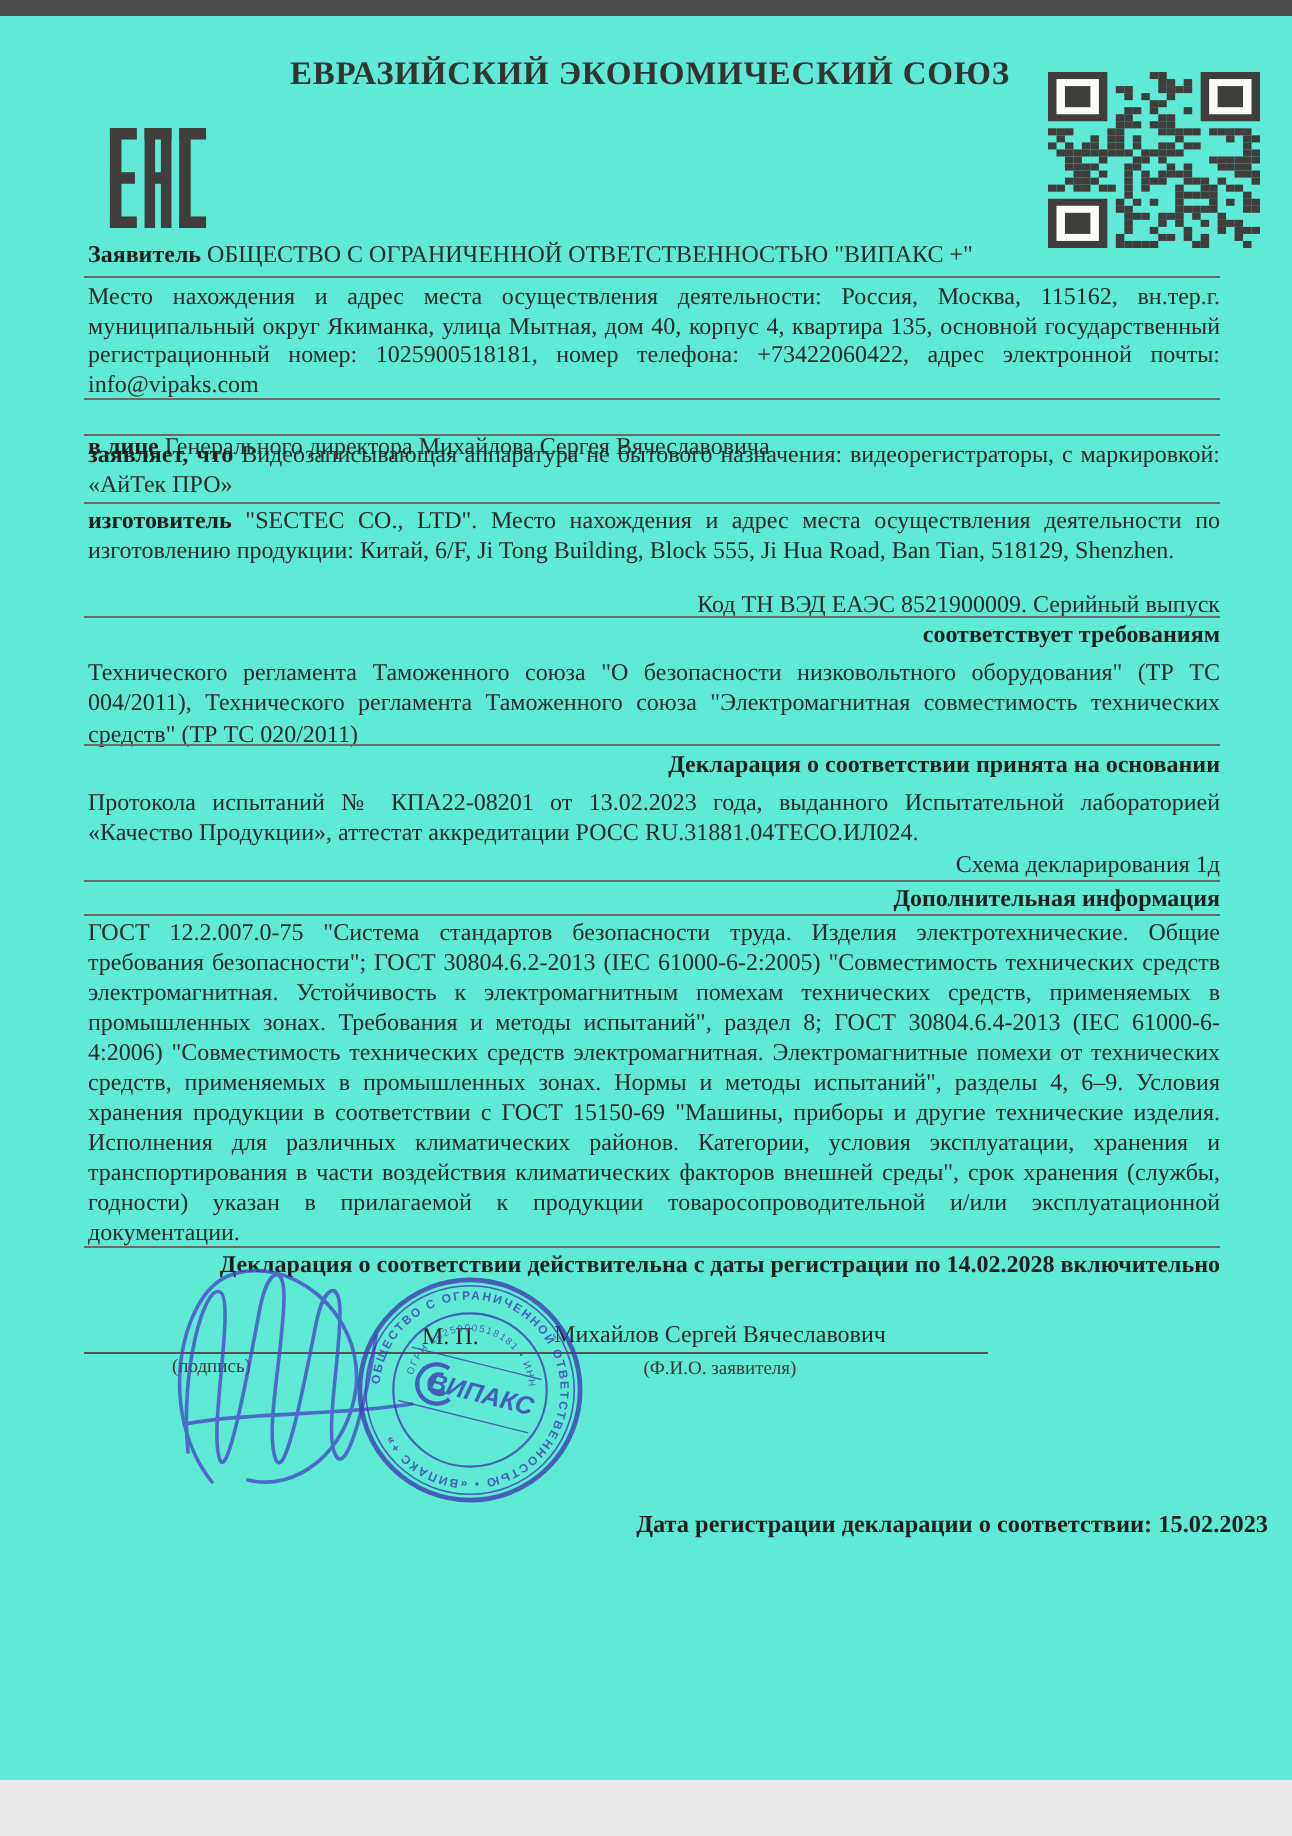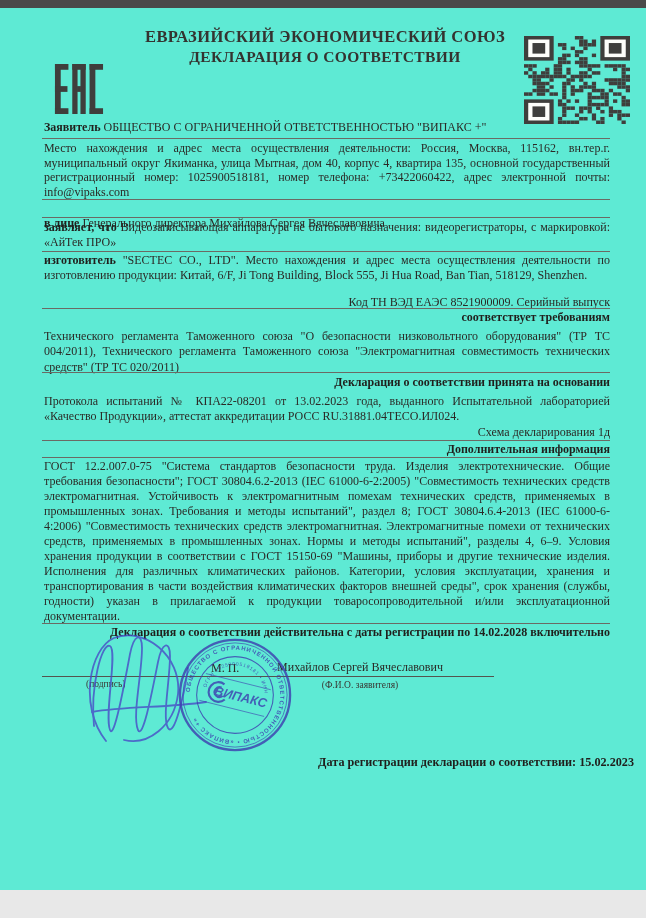--- a/index.html
+++ b/index.html
@@ -37,21 +37,20 @@
 </head>
 <body>
 
 <div class="page">
 
   <div class="bar top"></div>
   <div class="bar bottom"></div>
 
   <div class="title">
     <div class="t1">ЕВРАЗИЙСКИЙ ЭКОНОМИЧЕСКИЙ СОЮЗ</div>
-    <div class="t2">ДЕКЛАРАЦИЯ О СООТВЕТСТВИИ</div>
   </div>
 
   <svg class="abs" style="left:54px;top:64px;" width="50" height="50" viewBox="0 0 100 104" fill="#3f3e3c">
     <rect x="0" y="0" width="12" height="104"></rect>
     <rect x="0" y="0" width="28" height="12"></rect>
     <rect x="0" y="46" width="26" height="12"></rect>
     <rect x="0" y="92" width="28" height="12"></rect>
     <rect x="36" y="0" width="11" height="104"></rect>
     <rect x="53" y="0" width="11" height="104"></rect>
     <rect x="36" y="0" width="28" height="12"></rect>

